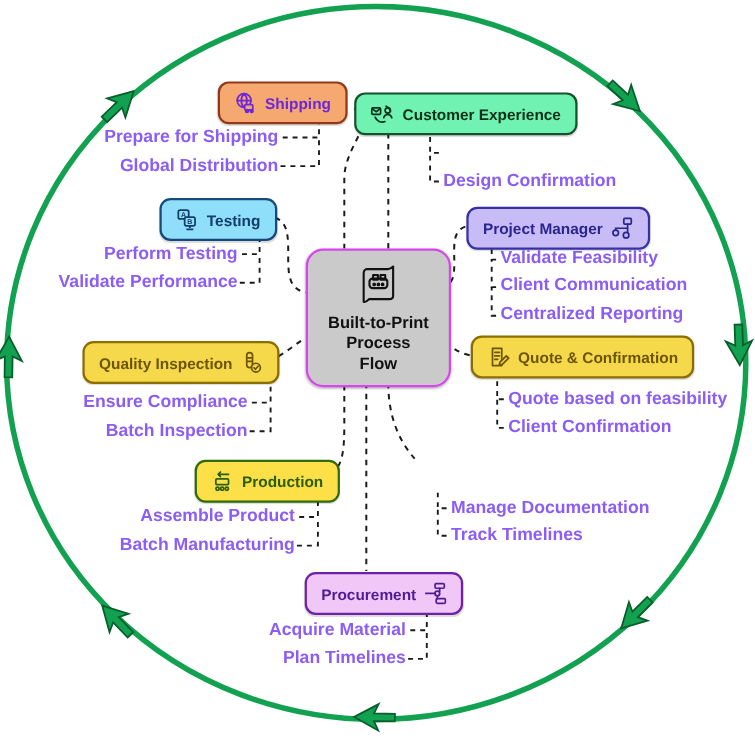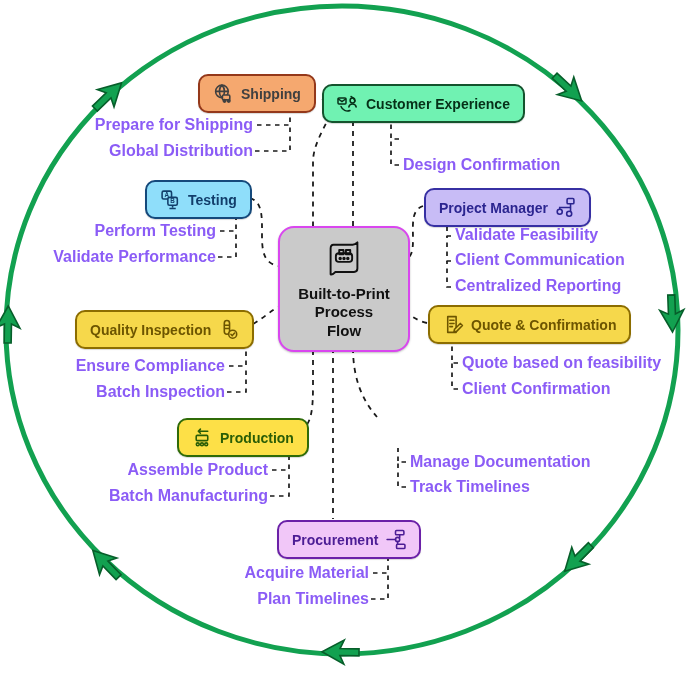--- a/index.html
+++ b/index.html
@@ -87,21 +87,21 @@
       <circle cx="24" cy="21.5" r="0.8" fill="#111"></circle>
       <circle cx="28" cy="21.5" r="0.8" fill="#111"></circle>
     </svg>
     <div class="lbl">
       <span style="display:block">Built-to-Print</span>
       <span style="display:block">Process</span>
       <span style="display:block">Flow</span>
     </div>
   </div>
 
-  <div class="node" style="left: 198px; top: 74px; background: rgb(245, 168, 111); border-color: rgb(148, 56, 26); color: #404040;">
+  <div class="node" style="left: 198px; top: 74px; background: rgb(245, 168, 111); border-color: rgb(148, 56, 26); color: #6d28d9;">
     <svg width="21" height="21" viewBox="0 0 20 20" fill="none" stroke="currentColor" stroke-width="1.5" stroke-linecap="round">
       <circle cx="8.5" cy="8" r="6"></circle>
         <path d="M2.7 8 h11.6 M8.5 2 a8.5 8.5 0 0 1 0 12 M8.5 2 a8.5 8.5 0 0 0 0 12"></path>
       <rect x="9" y="11.5" width="7" height="4.5" rx="1" fill="#F5A86F"></rect>
       <circle cx="11" cy="17" r="1.2" fill="currentColor"></circle>
         <circle cx="15" cy="17" r="1.2" fill="currentColor"></circle>
     </svg>
     <span>Shipping</span>
   </div>
   <div class="item left" style="right:433px;top:125px">Prepare for Shipping</div>

